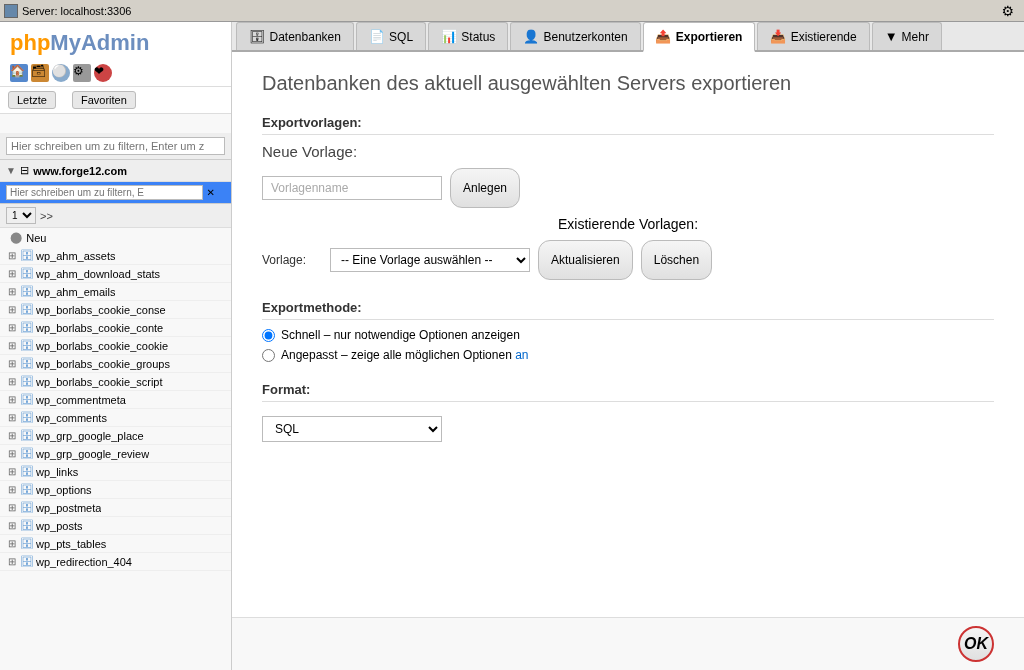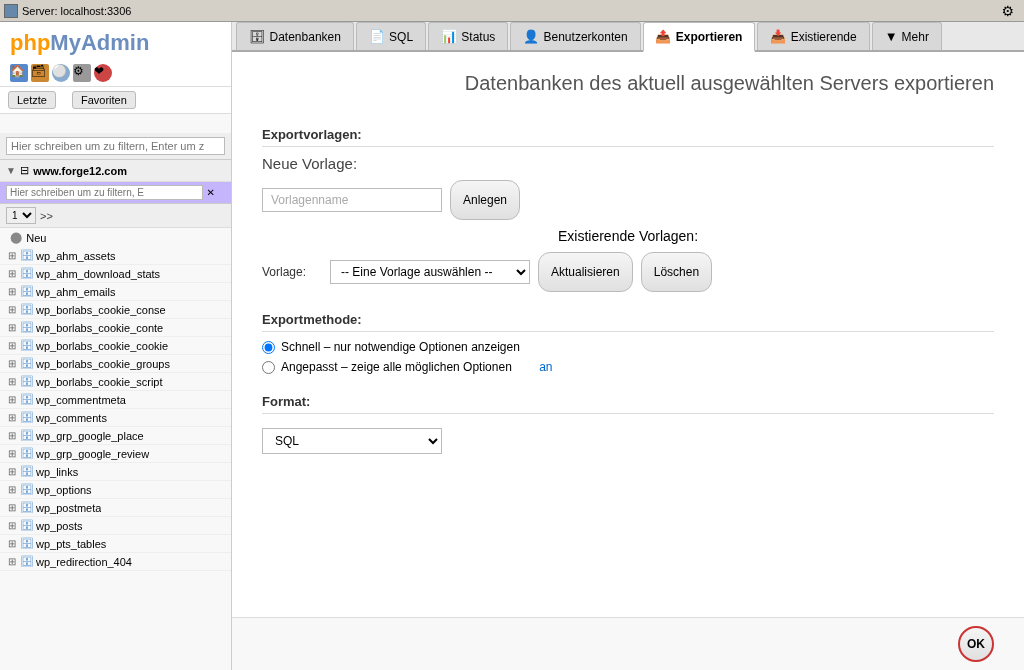--- a/index.html
+++ b/index.html
@@ -97,21 +97,21 @@
       display: flex;
       align-items: center;
       gap: 4px;
       padding: 4px 6px;
       background: #eee;
       border-bottom: 1px solid #ddd;
     }
 
     .sidebar-db-filter {
       padding: 3px 6px;
-      background: #c4b5fd;
+      background: #3b82f6;
       border-bottom: 1px solid #ccc;
     }
     .sidebar-db-filter input {
       width: 90%;
       border: 1px solid #bbb;
       padding: 1px 3px;
       font-size: 10px;
     }
 
     .sidebar-pagination {
@@ -195,23 +195,22 @@
     
     .content-scroll {
       flex: 1;
       overflow-y: auto;
       padding: 20px 30px;
     }
 
     .page-title {
       font-size: 20px;
       color: #555;
-      margin-bottom: 32px;
+      margin-bottom: 20px;
       font-weight: normal;
-      text-align: right;
     }
 
     .section {
       margin-bottom: 20px;
     }
 
     .section-header {
       font-size: 13px;
       font-weight: bold;
       color: #333;
@@ -249,28 +248,29 @@
       cursor: pointer;
       font-size: 12px;
       border-radius: 12px;
     }
 
     .btn-ok {
       padding: 4px 10px;
       border: 2px solid #cc3333;
       background: linear-gradient(to bottom, #f5f5f5, #e0e0e0);
       cursor: pointer;
-      font-size: 12px;
+      font-size: 16px;
       border-radius: 50%;
       font-weight: bold;
       width: 36px;
       height: 36px;
       display: flex;
       align-items: center;
       justify-content: center;
+      font-style: italic;
     }
 
     .vorlage-row {
       display: flex;
       align-items: center;
       gap: 8px;
       margin-bottom: 8px;
     }
     .vorlage-label { font-size: 12px; color: #333; min-width: 60px; }
     .vorlage-select {
@@ -283,21 +283,21 @@
 
     .radio-group { margin: 6px 0; }
     .radio-item {
       display: flex;
       align-items: center;
       gap: 6px;
       margin-bottom: 6px;
       font-size: 12px;
     }
     .radio-item input[type=radio] { margin: 0; }
-    .radio-link { color: #0066cc; text-decoration: none; margin-left: 24px; }
+    .radio-link { color: #0066cc; text-decoration: none; }
 
     .format-select {
       border: 1px solid #bbb;
       padding: 4px 8px;
       font-size: 12px;
       min-width: 180px;
       background: #fff;
       margin-top: 6px;
     }
 

